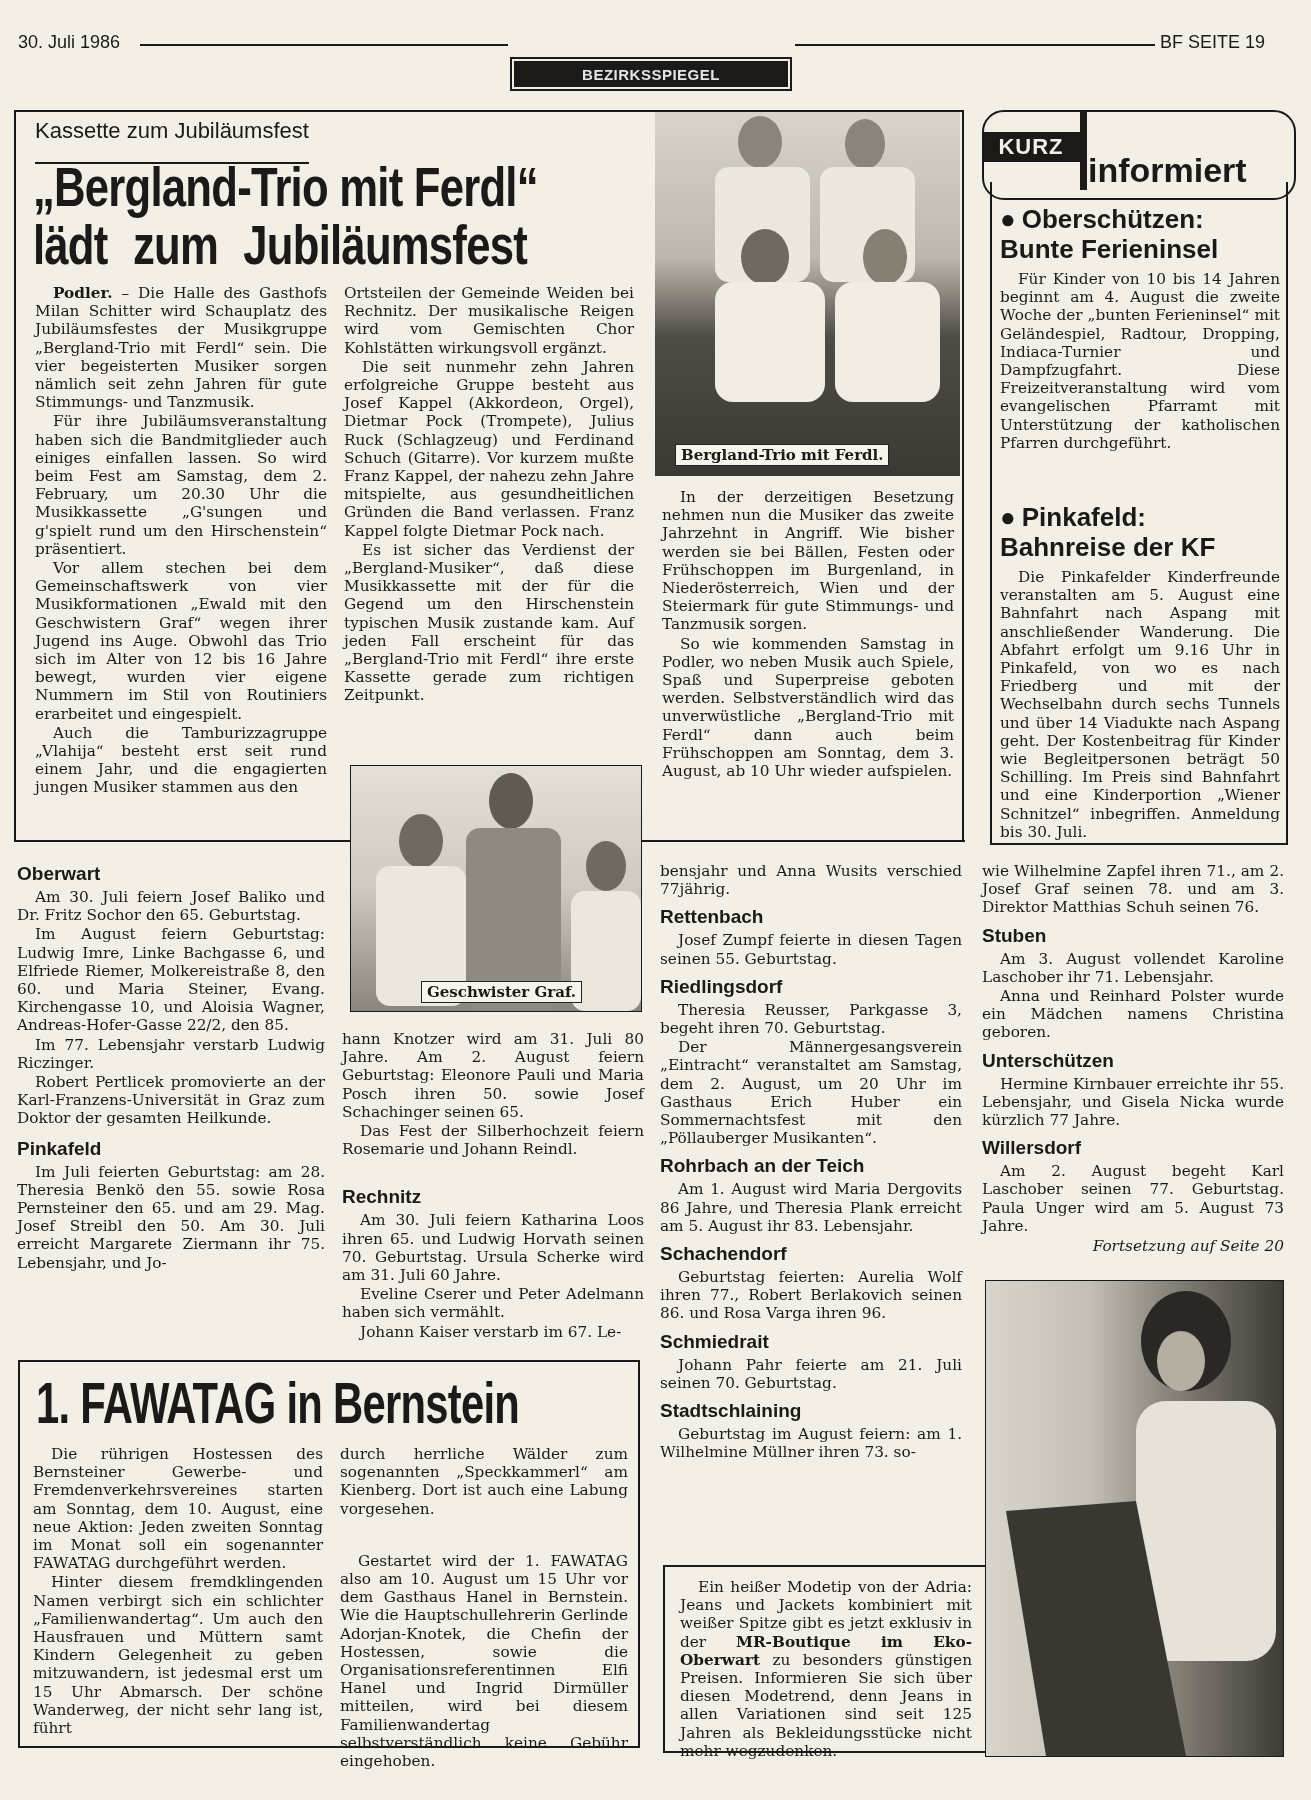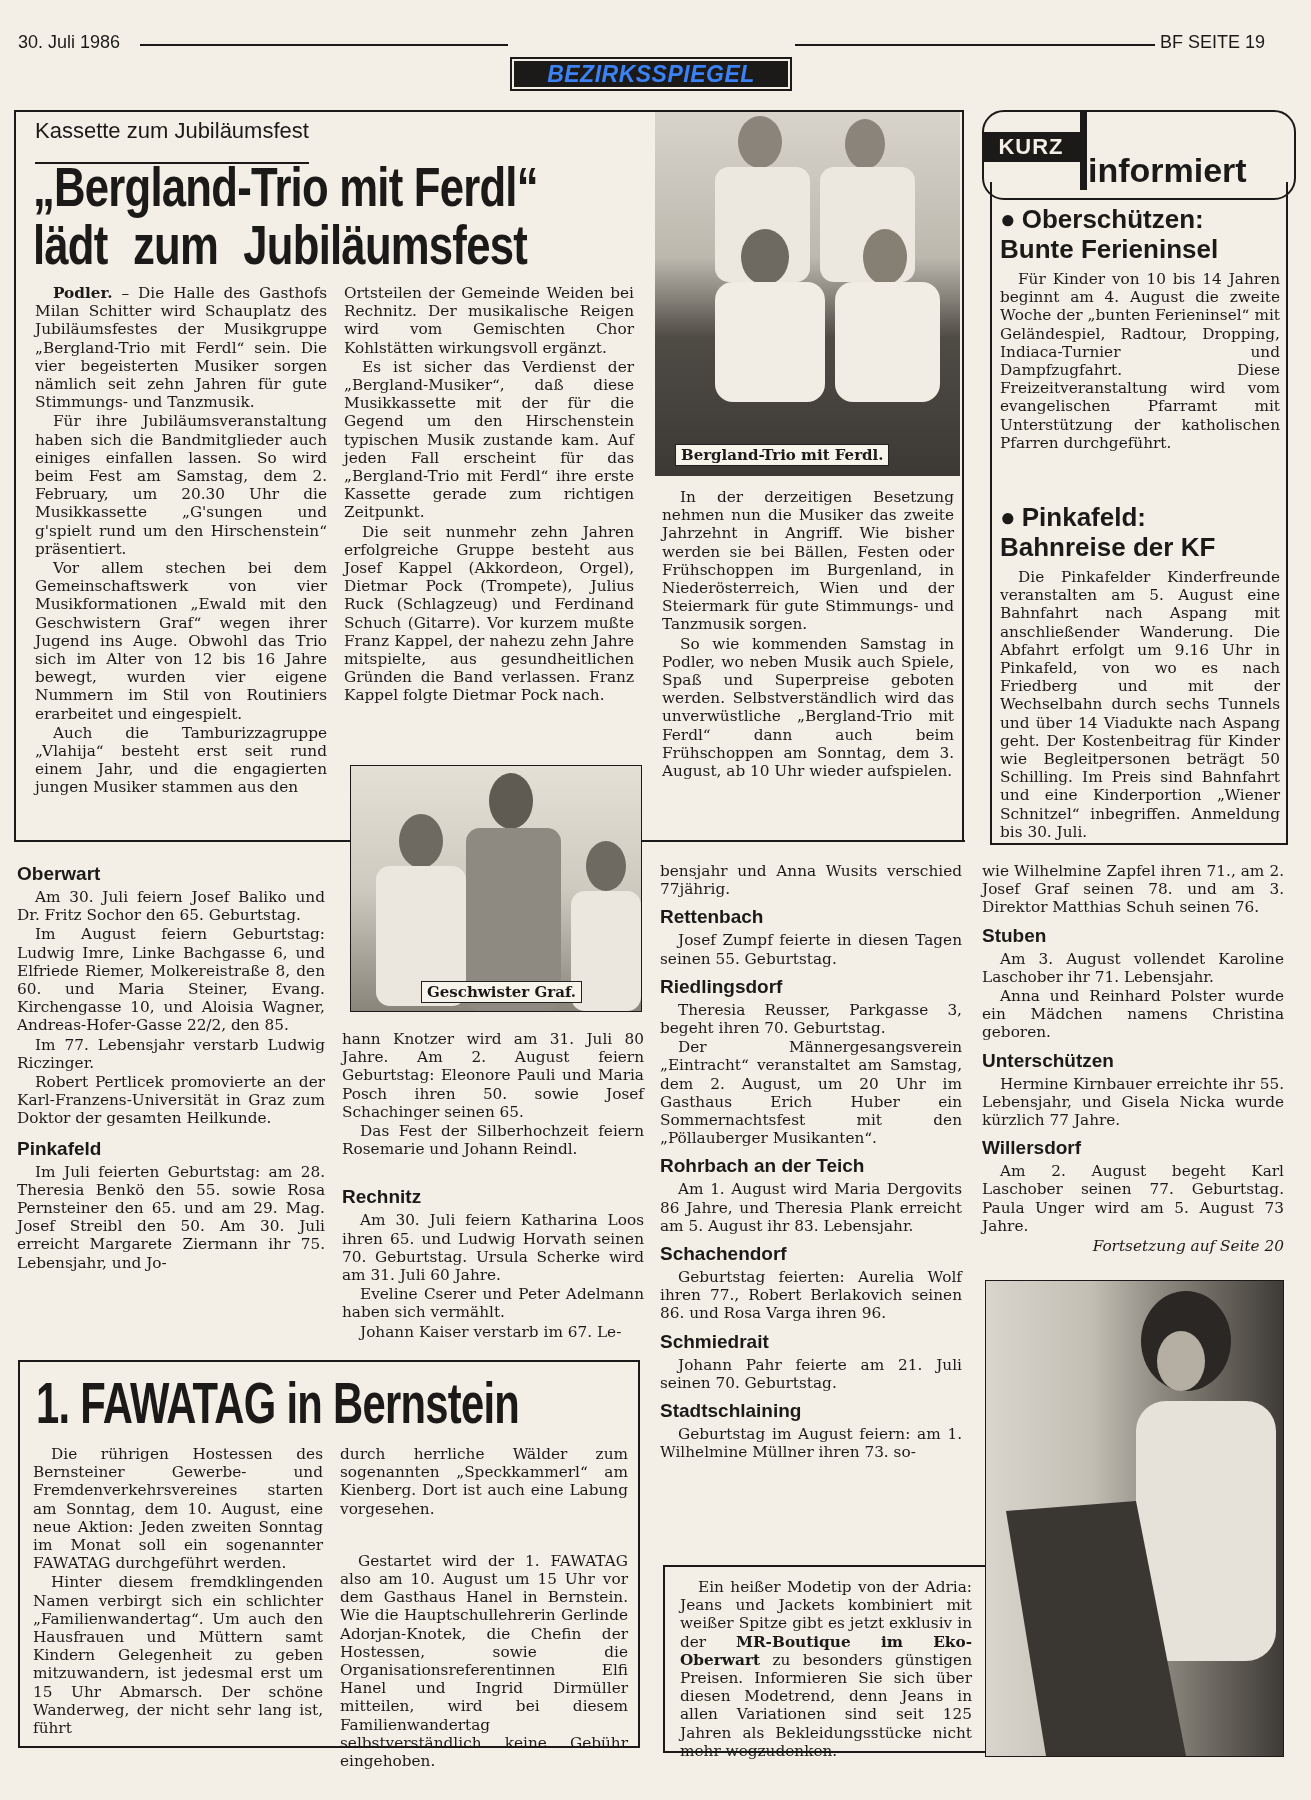--- a/index.html
+++ b/index.html
@@ -21,21 +21,21 @@
   .rule { background: #1b1a18; }
 </style>
 </head>
 <body>
 
 <div class="abs sans" style="left:18px;top:32px;font-size:18px;">30. Juli 1986</div>
 <div class="abs rule" style="left:140px;top:44px;width:368px;height:2px;"></div>
 <div class="abs" style="left:510px;top:58px;width:0;height:0;"></div>
 <div class="abs" style="left:510px;top:57px;width:282px;height:34px;border:2px solid #1b1a18;box-sizing:border-box;padding:2px;top:57px;">
   <div style="background:#1b1a18;width:100%;height:100%;display:flex;align-items:center;justify-content:center;">
-    <span class="sans" style="color:#3b82f6;font-weight:bold;font-size:23px;letter-spacing:0.5px;font-style:italic;">BEZIRKSSPIEGEL</span>
+    <span class="sans" style="color:#e5e5e5;font-weight:bold;font-size:15px;letter-spacing:0.5px;">BEZIRKSSPIEGEL</span>
   </div>
 </div>
 <div class="abs rule" style="left:795px;top:44px;width:360px;height:2px;"></div>
 <div class="abs sans" style="left:1160px;top:32px;font-size:18px;">BF SEITE 19</div>
 
 <div class="abs" style="left:14px;top:110px;width:950px;height:730px;border-top:2px solid #1b1a18;border-left:2px solid #1b1a18;border-right:2px solid #1b1a18;box-sizing:border-box;"></div>
 <div class="abs rule" style="left:14px;top:840px;width:338px;height:2px;"></div>
 <div class="abs rule" style="left:640px;top:840px;width:325px;height:2px;"></div>
 
 <div class="abs sans" style="left:35px;top:118px;font-size:22px;border-bottom:2px solid #1b1a18;padding-bottom:18px;">Kassette zum Jubiläumsfest</div>
@@ -47,22 +47,22 @@
 
 <div class="abs body-text" style="left:35px;top:284px;width:292px;">
   <p><b>Podler.</b><span> – Die Halle des Gasthofs Milan Schitter wird Schauplatz des Jubiläumsfestes der Musikgruppe „Bergland-Trio mit Ferdl“ sein. Die vier begeisterten Musiker sorgen nämlich seit zehn Jahren für gute Stimmungs- und Tanzmusik.</span></p>
   <p>Für ihre Jubiläumsveranstaltung haben sich die Bandmitglieder auch einiges einfallen lassen. So wird beim Fest am Samstag, dem 2. February, um 20.30 Uhr die Musikkassette „G'sungen und g'spielt rund um den Hirschenstein“ präsentiert.</p>
   <p>Vor allem stechen bei dem Gemeinschaftswerk von vier Musikformationen „Ewald mit den Geschwistern Graf“ wegen ihrer Jugend ins Auge. Obwohl das Trio sich im Alter von 12 bis 16 Jahre bewegt, wurden vier eigene Nummern im Stil von Routiniers erarbeitet und eingespielt.</p>
   <p>Auch die Tamburizzagruppe „Vlahija“ besteht erst seit rund einem Jahr, und die engagierten jungen Musiker stammen aus den</p>
 </div>
 
 <div class="abs body-text" style="left:344px;top:284px;width:290px;">
   <p class="noindent">Ortsteilen der Gemeinde Weiden bei Rechnitz. Der musikalische Reigen wird vom Gemischten Chor Kohlstätten wirkungsvoll ergänzt.</p>
+  <p>Die seit nunmehr zehn Jahren erfolgreiche Gruppe besteht aus Josef Kappel (Akkordeon, Orgel), Dietmar Pock (Trompete), Julius Ruck (Schlagzeug) und Ferdinand Schuch (Gitarre). Vor kurzem mußte Franz Kappel, der nahezu zehn Jahre mitspielte, aus gesundheitlichen Gründen die Band verlassen. Franz Kappel folgte Dietmar Pock nach.</p>
   <p>Es ist sicher das Verdienst der „Bergland-Musiker“, daß diese Musikkassette mit der für die Gegend um den Hirschenstein typischen Musik zustande kam. Auf jeden Fall erscheint für das „Bergland-Trio mit Ferdl“ ihre erste Kassette gerade zum richtigen Zeitpunkt.</p>
-  <p>Die seit nunmehr zehn Jahren erfolgreiche Gruppe besteht aus Josef Kappel (Akkordeon, Orgel), Dietmar Pock (Trompete), Julius Ruck (Schlagzeug) und Ferdinand Schuch (Gitarre). Vor kurzem mußte Franz Kappel, der nahezu zehn Jahre mitspielte, aus gesundheitlichen Gründen die Band verlassen. Franz Kappel folgte Dietmar Pock nach.</p>
 </div>
 
 <div class="abs photo" style="left:655px;top:112px;width:305px;height:364px;background:linear-gradient(180deg,#d8d4cb 0%,#bdb8ae 40%,#4f4b45 62%,#3c3934 100%);">
   <svg width="305" height="364">
     <ellipse cx="105" cy="30" rx="22" ry="26" fill="#8a847a"></ellipse>
     <rect x="60" y="55" width="95" height="115" rx="14" fill="#ece8df"></rect>
     <ellipse cx="210" cy="32" rx="20" ry="25" fill="#8a847a"></ellipse>
     <rect x="165" y="55" width="95" height="115" rx="14" fill="#ece8df"></rect>
     <ellipse cx="110" cy="145" rx="24" ry="28" fill="#6f6a61"></ellipse>
     <rect x="60" y="170" width="110" height="120" rx="18" fill="#f1ede5"></rect>

